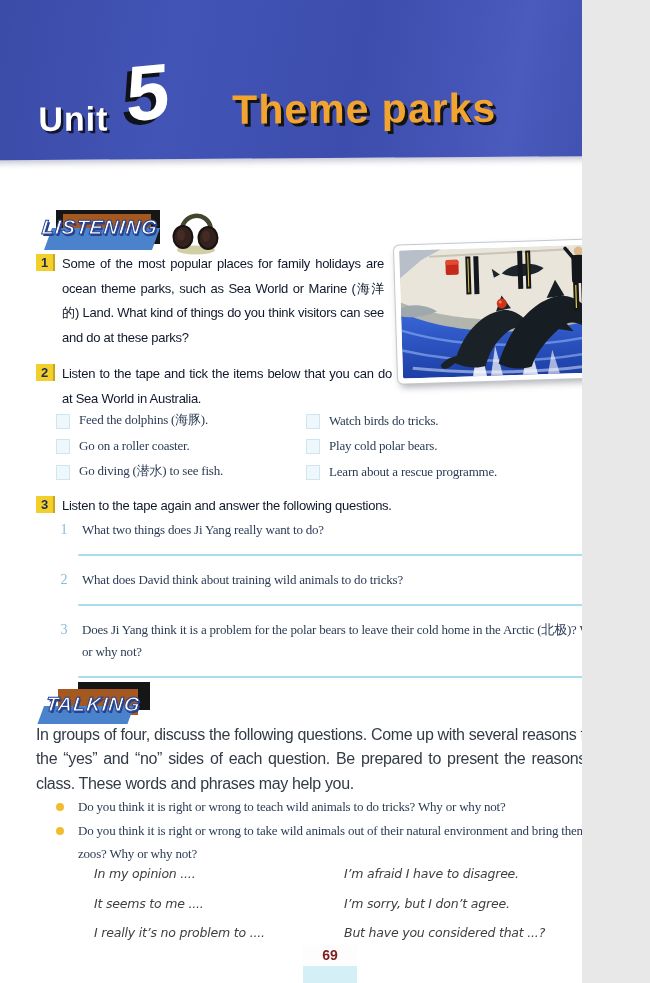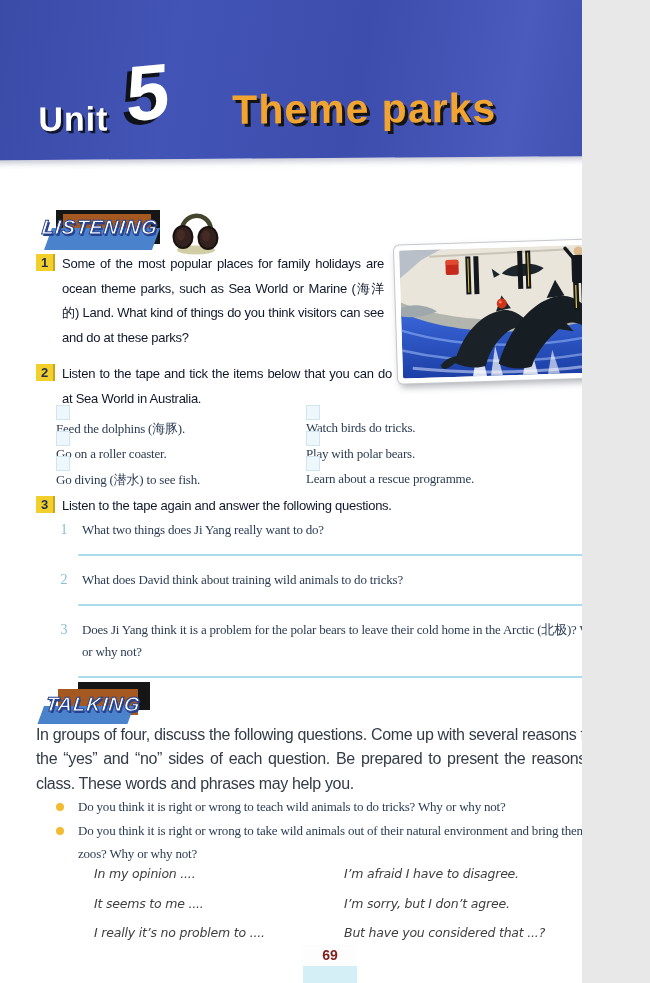--- a/index.html
+++ b/index.html
@@ -37,21 +37,21 @@
   .item{position:absolute;display:flex;gap:7px;}
   .item-text{color:#0f172a;font-size:13px;line-height:24.5px;letter-spacing:-0.25px;
        text-align:justify;}
 
   .serif{font-family:"Liberation Serif",serif;color:#2b3c54;font-size:13px;letter-spacing:-0.2px;}
 
   
   .checklist{position:absolute;left:56px;top:403px;width:572px;display:flex;}
   .check-col{display:flex;flex-direction:column;}
   .check-col.left{width:250px;}
-  .check-row{display:flex;align-items:flex-start;height:25.5px;flex-direction:column;}
+  .check-row{display:flex;align-items:flex-end;height:25.5px;}
   .checkbox{flex:0 0 auto;width:12px;height:13px;margin:2px 9px 0 0;background:#eef7fb;
        border:1px solid #cfe6f2;}
 
   
   .questions{position:absolute;left:56px;top:519px;width:562px;}
   .question{display:flex;gap:10px;}
   .q-num{flex:0 0 16px;color:#85bdda;font-family:"Liberation Serif",serif;font-size:14px;
        line-height:22px;text-align:center;}
   .q-text{line-height:22px;width:536px;}
   .answer-line{height:2px;background:#abdcee;margin:13px 0 13px 22px;width:509px;border-radius:2px;}
@@ -204,21 +204,21 @@
         <span class="serif">Go diving (潜水) to see fish.</span>
       </div>
     </div>
     <div class="check-col">
       <div class="check-row">
         <span class="checkbox"></span>
         <span class="serif">Watch birds do tricks.</span>
       </div>
       <div class="check-row">
         <span class="checkbox"></span>
-        <span class="serif">Play with polar bears.</span>
+        <span class="serif">Play cold polar bears.</span>
       </div>
       <div class="check-row">
         <span class="checkbox"></span>
         <span class="serif">Learn about a rescue programme.</span>
       </div>
     </div>
   </div>
 
   <div class="item" style="left:36px;top:494px;width:580px;">
     <div class="num-badge">3</div>

